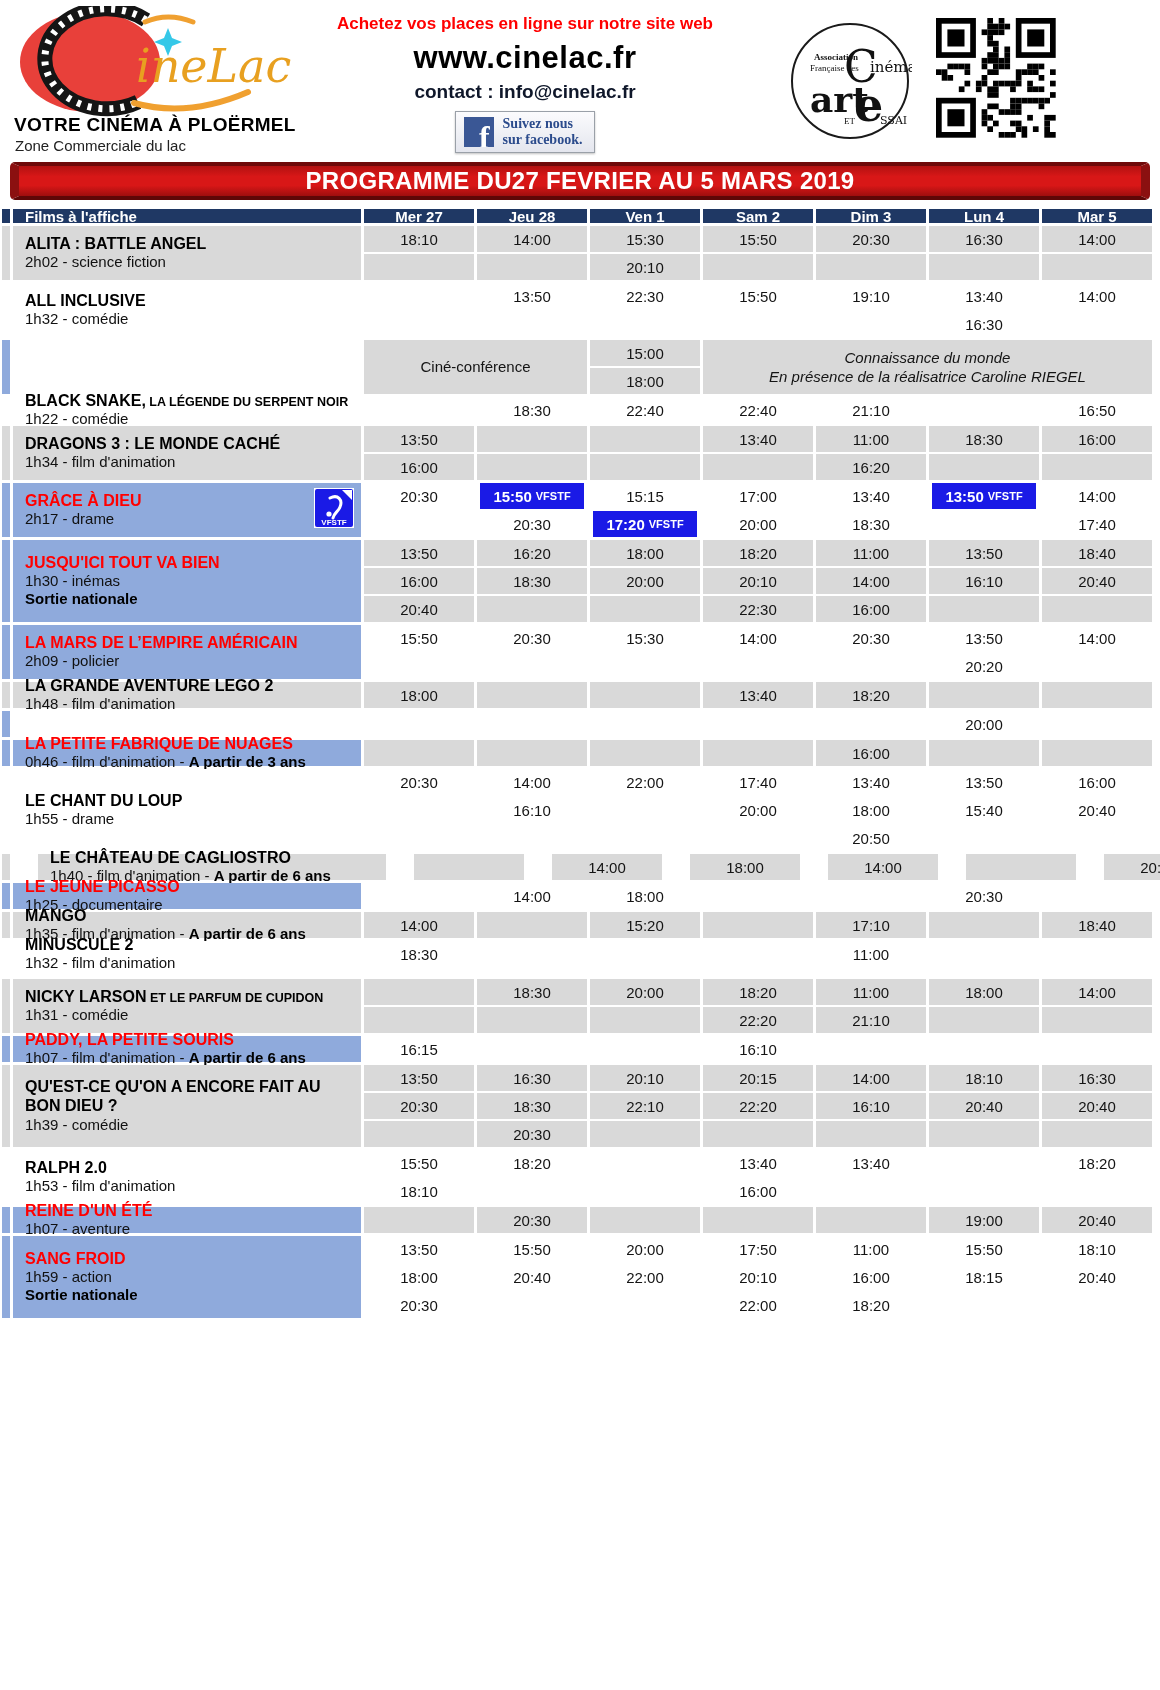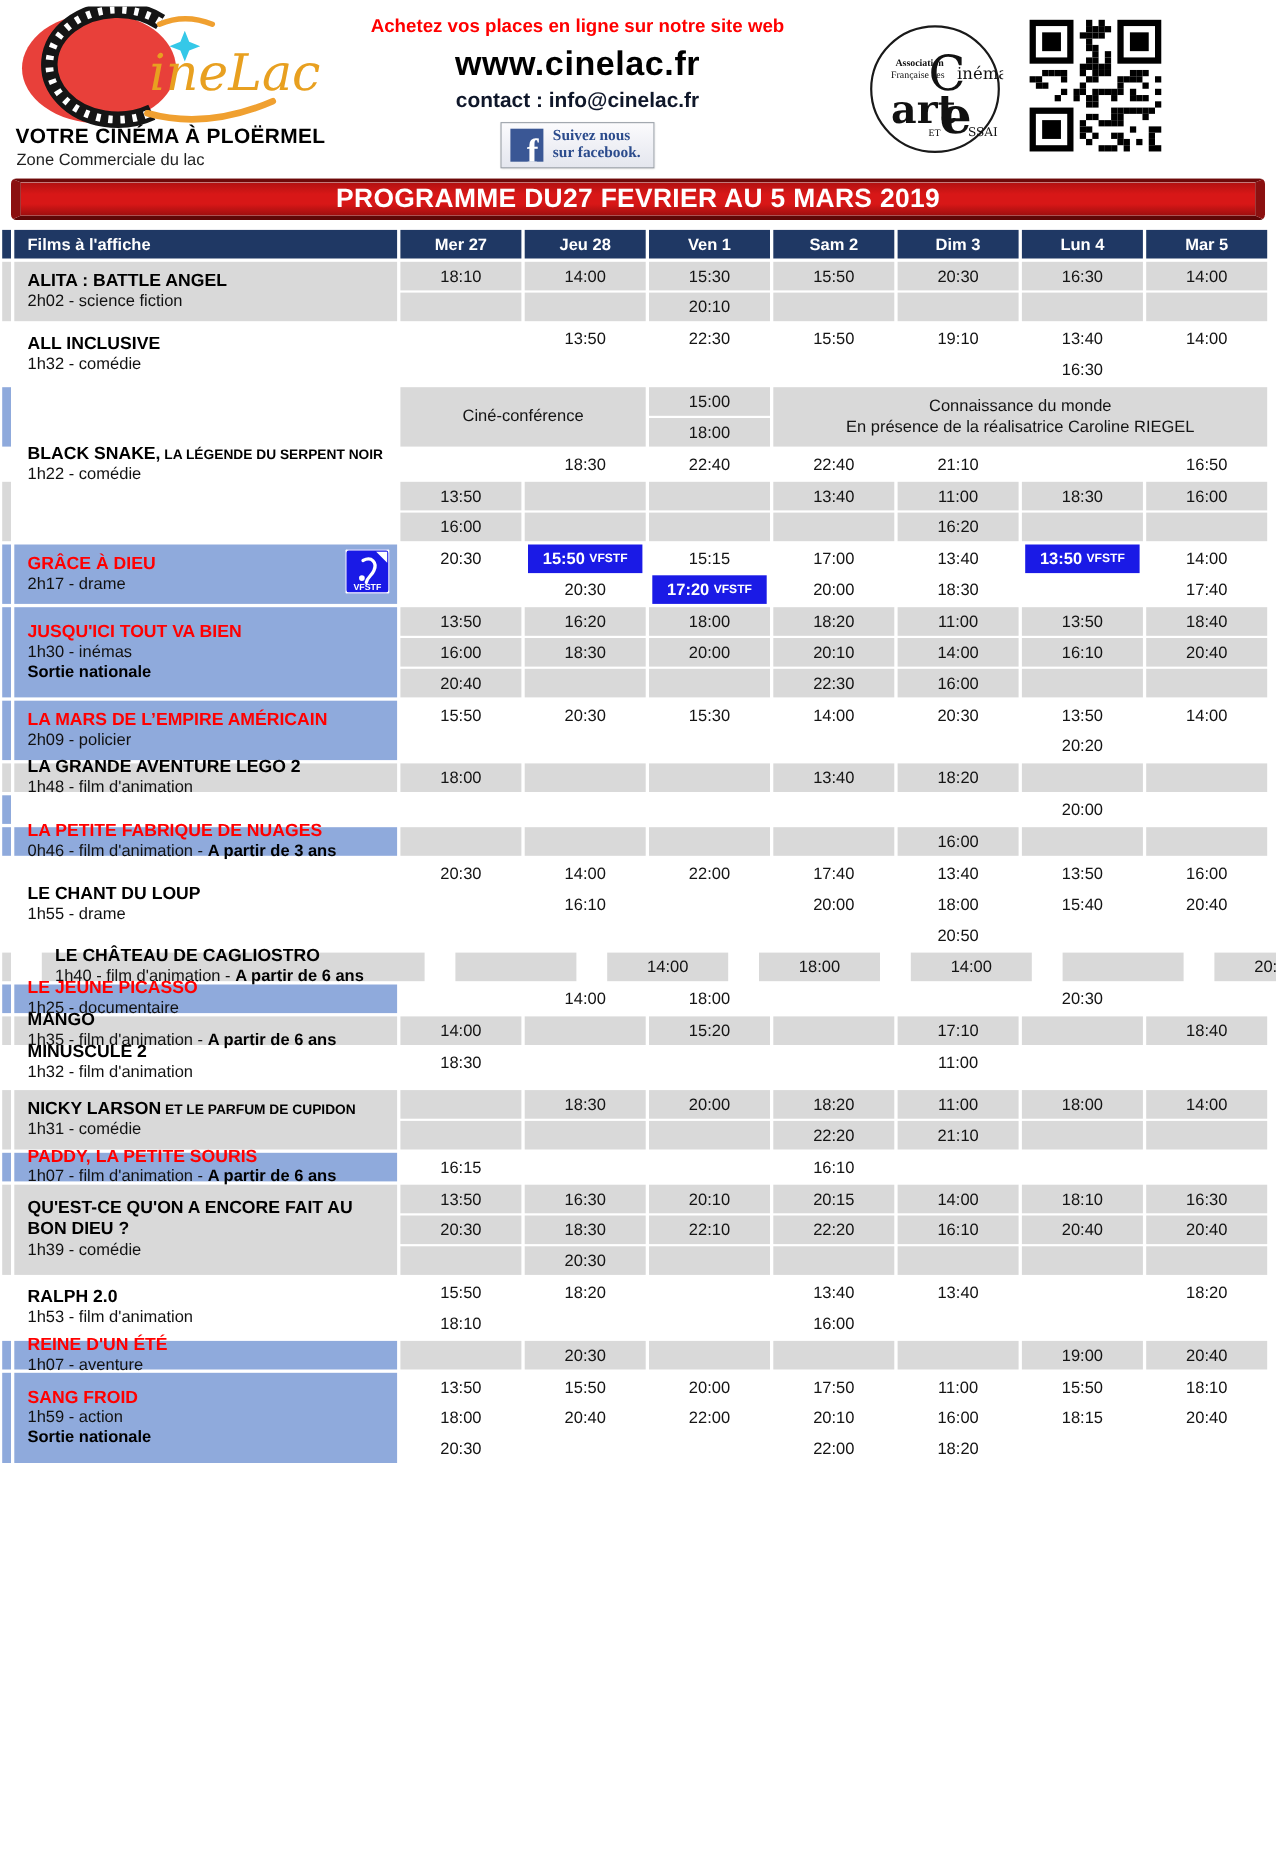--- a/index.html
+++ b/index.html
@@ -41,21 +41,21 @@
   
   .tbl { margin:9px 3px 0 2px; }
   .row-grid { display:grid; grid-template-columns:8px 348px repeat(7,110px);
     column-gap:3px; row-gap:2px; margin-bottom:3px; }
   .sliver { }
   .navy { background:#1f3864; }
   .grayf { background:#d9d9d9; }
   .bluef { background:#8faadc; }
   .whitef { background:#ffffff; }
 
-  .hcell { background:#1f3864; color:#fff; font-weight:bold; font-size:15px; height:26px;
+  .hcell { background:#1f3864; color:#fff; font-weight:bold; font-size:15px; height:14px;
     display:flex; align-items:center; justify-content:center; }
   .film-hdr { justify-content:flex-start; padding-left:12px; }
 
   .filmcell { display:flex; flex-direction:column; justify-content:center; padding:2px 6px 2px 12px; position:relative; }
   .filmcell.haspict { padding-right:54px; }
   .ft { font-weight:bold; font-size:16px; line-height:1.18; color:#000; }
   .ft .small { font-size:12.5px; }
   .ft.red { color:#ff0000; }
   .fsub { font-size:15px; line-height:1.2; color:#111; }
   .fsub b { color:#000; }
@@ -293,41 +293,45 @@
         <div class="cell" style="grid-area: 1 / 8;">13:40</div>
         <div class="cell" style="grid-area: 2 / 8;">16:30</div>
         <div class="cell" style="grid-area: 1 / 9;">14:00</div>
         <div class="cell" style="grid-area: 2 / 9;"></div>
       </div>
       <div class="row-grid" style="grid-template-rows: repeat(2, 26px);">
         <div class="sliver bluef" style="grid-row: 1 / span 2;"></div>
         <div class="mcell gray" style="grid-area: 1 / 3 / span 2 / span 2;">Ciné-conférence</div>
         <div class="cell gray" style="grid-area: 1 / 5;">15:00</div>
         <div class="cell gray" style="grid-area: 2 / 5;">18:00</div>
-        <div class="mcell gray" style="grid-area: 1 / 6 / span 2 / span 4;">
+        <div class="mcell gray" style="grid-area: 1 / 6 / span 2 / span 4; font-style: italic;">
           <div>Connaissance du monde</div>
           <div>En présence de la réalisatrice Caroline RIEGEL</div>
         </div>
       </div>
       <div class="row-grid" style="grid-template-rows: repeat(1, 26px);">
         <div class="sliver whitef" style="grid-row: 1 / span 1;"></div>
         <div class="filmcell whitef" style="grid-area: 1 / 2 / span 1;">
           <div class="ft">BLACK SNAKE,<span class="small"> LA LÉGENDE DU SERPENT NOIR</span></div>
           <div class="fsub">1h22 - comédie</div>
         </div>
         <div class="cell" style="grid-area: 1 / 3;"></div>
         <div class="cell" style="grid-area: 1 / 4;">18:30</div>
         <div class="cell" style="grid-area: 1 / 5;">22:40</div>
         <div class="cell" style="grid-area: 1 / 6;">22:40</div>
         <div class="cell" style="grid-area: 1 / 7;">21:10</div>
         <div class="cell" style="grid-area: 1 / 8;"></div>
         <div class="cell" style="grid-area: 1 / 9;">16:50</div>
       </div>
       <div class="row-grid" style="grid-template-rows: repeat(2, 26px);">
         <div class="sliver grayf" style="grid-row: 1 / span 2;"></div>
+        <div class="filmcell grayf" style="grid-area: 1 / 2 / span 2;">
+          <div class="ft">DRAGONS 3 : LE MONDE CACHÉ</div>
+          <div class="fsub">1h34 - film d'animation</div>
+        </div>
         <div class="cell gray" style="grid-area: 1 / 3;">13:50</div>
         <div class="cell gray" style="grid-area: 2 / 3;">16:00</div>
         <div class="cell gray" style="grid-area: 1 / 4;"></div>
         <div class="cell gray" style="grid-area: 2 / 4;"></div>
         <div class="cell gray" style="grid-area: 1 / 5;"></div>
         <div class="cell gray" style="grid-area: 2 / 5;"></div>
         <div class="cell gray" style="grid-area: 1 / 6;">13:40</div>
         <div class="cell gray" style="grid-area: 2 / 6;"></div>
         <div class="cell gray" style="grid-area: 1 / 7;">11:00</div>
         <div class="cell gray" style="grid-area: 2 / 7;">16:20</div>

